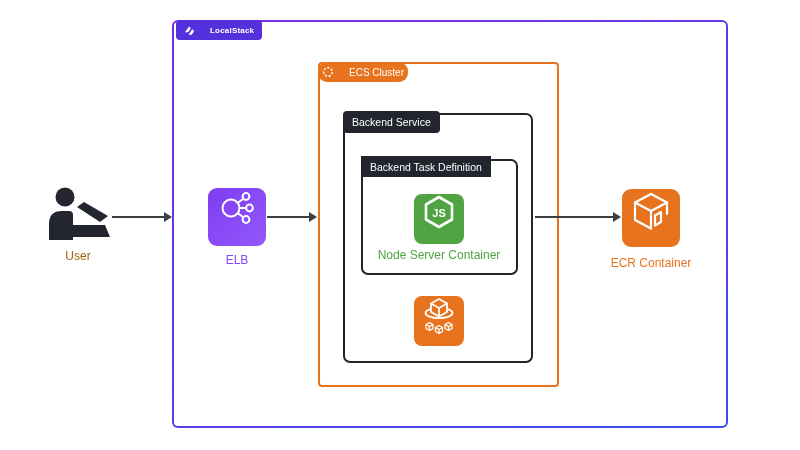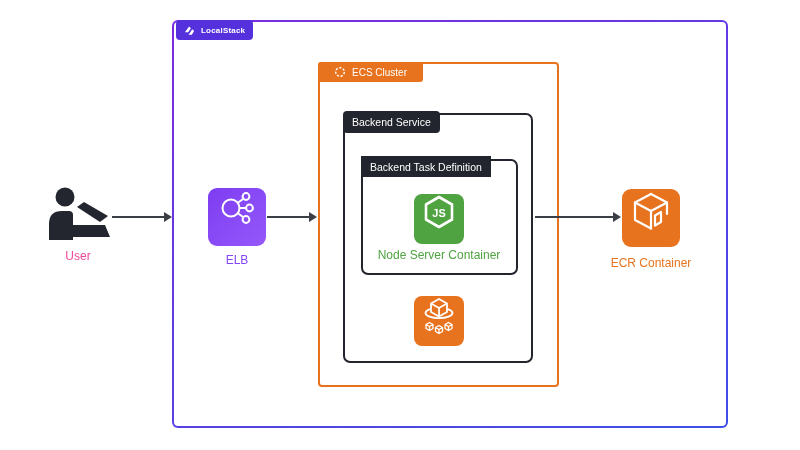--- a/index.html
+++ b/index.html
@@ -14,37 +14,37 @@
     background:linear-gradient(155deg,#7b2be2 0%,#3f4ee8 100%);
   }
   .outer-box-inner{width:100%;height:100%;background:#fff;border-radius:4px;}
   
   .box{position:absolute;box-sizing:border-box;background:transparent;}
   .ecs-box{left:318px;top:62px;width:241px;height:325px;border:2px solid #e8731e;border-radius:4px;z-index:2;}
   .bs-box{left:343px;top:113px;width:190px;height:250px;border:2px solid #22252d;border-radius:7px;z-index:3;}
   .td-box{left:361px;top:159px;width:157px;height:116px;border:2px solid #22252d;border-radius:7px;z-index:4;}
   
   .badge{
-    position:absolute;display:flex;align-items:center;gap:6px;color:#fff;
+    position:absolute;display:flex;align-items:center;gap:15px;color:#fff;
     box-sizing:border-box;white-space:nowrap;z-index:6;
   }
   .ls-badge{left:176px;top:20px;height:20px;padding:0 8px;background:#5431dd;border-radius:4px;font-size:8px;font-weight:bold;letter-spacing:.2px;}
-  .ecs-badge{left:318px;top:62px;height:20px;padding:0 16px;background:#e8731e;border-radius:3px;font-size:10px;}
+  .ecs-badge{left:318px;top:62px;height:20px;padding:0 4px;background:#e8731e;border-radius:9px;font-size:10px;}
   .bs-badge{left:343px;top:111px;height:21px;padding:11px 9px;background:#22252d;border-radius:4px;font-size:10.5px;}
   .td-badge{left:361px;top:156px;height:21px;padding:0 9px;background:#22252d;border-radius:0;font-size:10.5px;}
   
   .tile{position:absolute;display:flex;align-items:flex-start;justify-content:center;z-index:5;}
   .node-tile{left:414px;top:194px;width:50px;height:50px;background:#4fa341;border-radius:8px;}
   .ecssvc-tile{left:414px;top:296px;width:50px;height:50px;background:#e8731e;border-radius:8px;}
   .elb-tile{left:208px;top:188px;width:58px;height:58px;background:linear-gradient(135deg,#7e3df2,#9458fa);border-radius:9px;}
   .ecr-tile{left:622px;top:189px;width:58px;height:58px;background:#e8731e;border-radius:9px;}
   .user-figure{left:44px;top:186px;width:70px;height:56px;}
   
   .lbl{position:absolute;text-align:center;font-size:12px;z-index:5;}
-  .lbl-user{left:38px;top:249px;width:80px;color:#ec4899;}
+  .lbl-user{left:38px;top:249px;width:80px;color:#a16207;}
   .lbl-elb{left:197px;top:253px;width:80px;color:#8447f5;}
   .lbl-node{left:349px;top:248px;width:180px;color:#4fa341;}
   .lbl-ecr{left:581px;top:256px;width:140px;color:#e8731e;}
   
   .arrow{position:absolute;height:2px;background:#3b3f46;z-index:7;}
   .arrow .head{
     position:absolute;right:-7px;top:-4px;width:0;height:0;
     border-left:8px solid #3b3f46;border-top:5px solid transparent;border-bottom:5px solid transparent;
   }
   .arrow-1{left:112px;top:216px;width:53px;}

